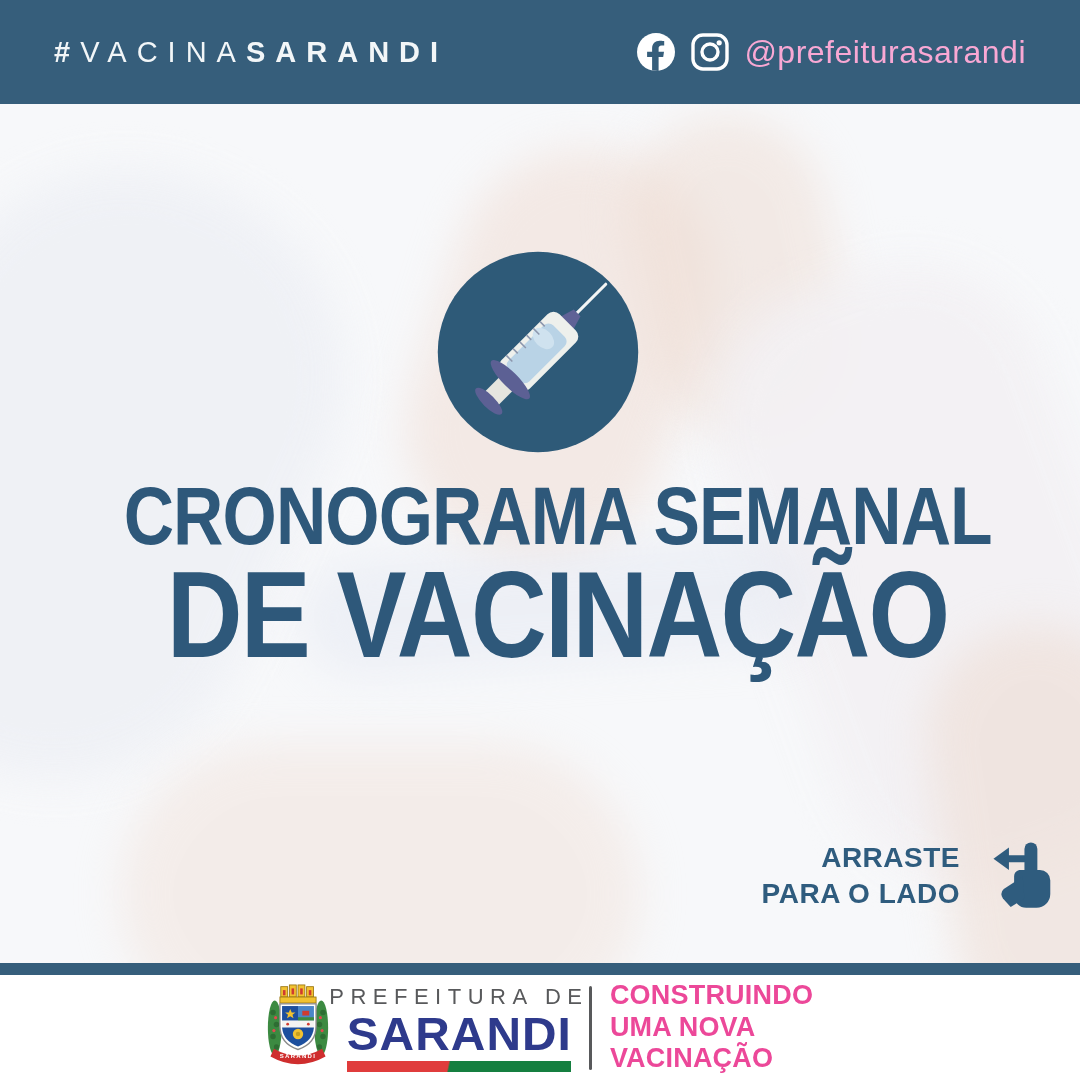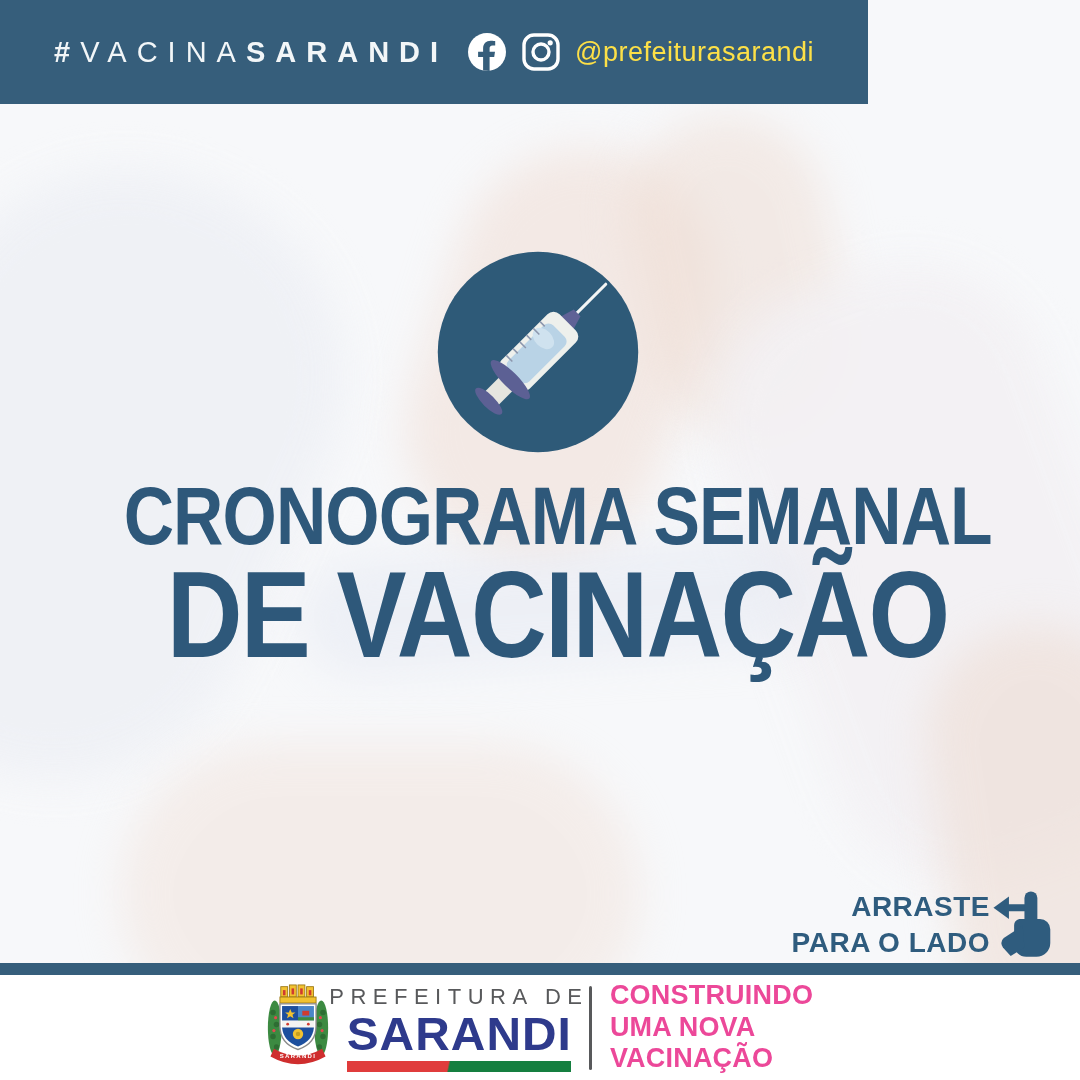--- a/index.html
+++ b/index.html
@@ -4,31 +4,31 @@
 <style>
   * { margin:0; padding:0; box-sizing:border-box; }
   html,body { background:#e9e9e9; }
   .canvas{
     position:relative; width:1080px; height:1080px; margin:0 auto;
     background:#f7f8fa; overflow:hidden;
     font-family:"Liberation Sans", sans-serif;
   }
   
   .topbar{
-    position:absolute; top:0; left:0; width:868px; height:104px;
+    position:absolute; top:0; left:0; width:1080px; height:104px;
     background:#365E7B; display:flex; align-items:center;
     justify-content:space-between; padding:0 54px; z-index:5;
   }
   .hashtag{ color:#f2f6f8; font-size:29px; letter-spacing:10px; white-space:nowrap;}
   .hashtag .hash{ font-weight:700; }
   .hashtag .light{ font-weight:300; }
   .hashtag .bold{ font-weight:700; }
   .social{ display:flex; align-items:center; gap:14px; }
   .social svg{ display:block; }
-  .handle{ color:#fde047; font-size:27px; font-weight:300; letter-spacing:.5px; }
+  .handle{ color:#f9a8d4; font-size:32px; font-weight:300; letter-spacing:.5px; }
 
   
   .bg{ position:absolute; inset:104px 0 117px 0; overflow:hidden; z-index:0; }
   .blob{ position:absolute; filter:blur(22px); border-radius:50%; }
   .b1{ left:430px; top:40px;  width:260px; height:420px; background:#f0ddd4; opacity:.55; transform:rotate(18deg); border-radius:130px;}
   .b2{ left:640px; top:10px;  width:200px; height:330px; background:#eedcd2; opacity:.5;  transform:rotate(-12deg); border-radius:110px;}
   .b3{ left:770px; top:160px; width:340px; height:620px; background:#f3f1f4; opacity:.9;  transform:rotate(-20deg); border-radius:140px;}
   .b4{ left:940px; top:520px; width:220px; height:420px; background:#eeddd4; opacity:.6;  transform:rotate(-8deg);  border-radius:120px;}
   .b5{ left:120px; top:640px; width:520px; height:300px; background:#f1e2da; opacity:.5;  border-radius:200px;}
   .b6{ left:-120px; top:60px; width:420px; height:620px; background:#eef0f5; opacity:.85; transform:rotate(24deg); border-radius:200px;}
@@ -39,21 +39,21 @@
   .vax-circle{ position:absolute; left:433px; top:143px; width:210px; height:210px; }
   .titles{ position:absolute; left:0; top:372px; width:1080px; text-align:center; color:#2E587A;margin-left:18px; }
   .t1,.t2{ display:inline-block; font-weight:700; white-space:nowrap; transform:scaleX(.86); transform-origin:50% 50%; }
   .t1{ font-size:81px; line-height:1; letter-spacing:-1px; }
   .t2{ font-size:122px; line-height:.92; letter-spacing:-2px; margin-top:2px; }
   .daterange{
     position:absolute; left:0; top:626px; width:1080px; text-align:center;
     color:#2F5C7E; font-size:46px; font-weight:700; letter-spacing:3px;
   }
   .swipe{
-    position:absolute; right:28px; top:785px; display:flex; align-items:center; gap:0;
+    position:absolute; right:28px; top:736px; display:flex; align-items:center; gap:30px;
   }
   .swipe-text{
     text-align:right; color:#2F5C7E; font-size:28px; font-weight:700;
     letter-spacing:.5px; line-height:1.3;
   }
   .swipe svg{ display:block; }
 
   
   .strip{ position:absolute; left:0; top:963px; width:1080px; height:12px; background:#365E7B; z-index:5;}
   .footer{

